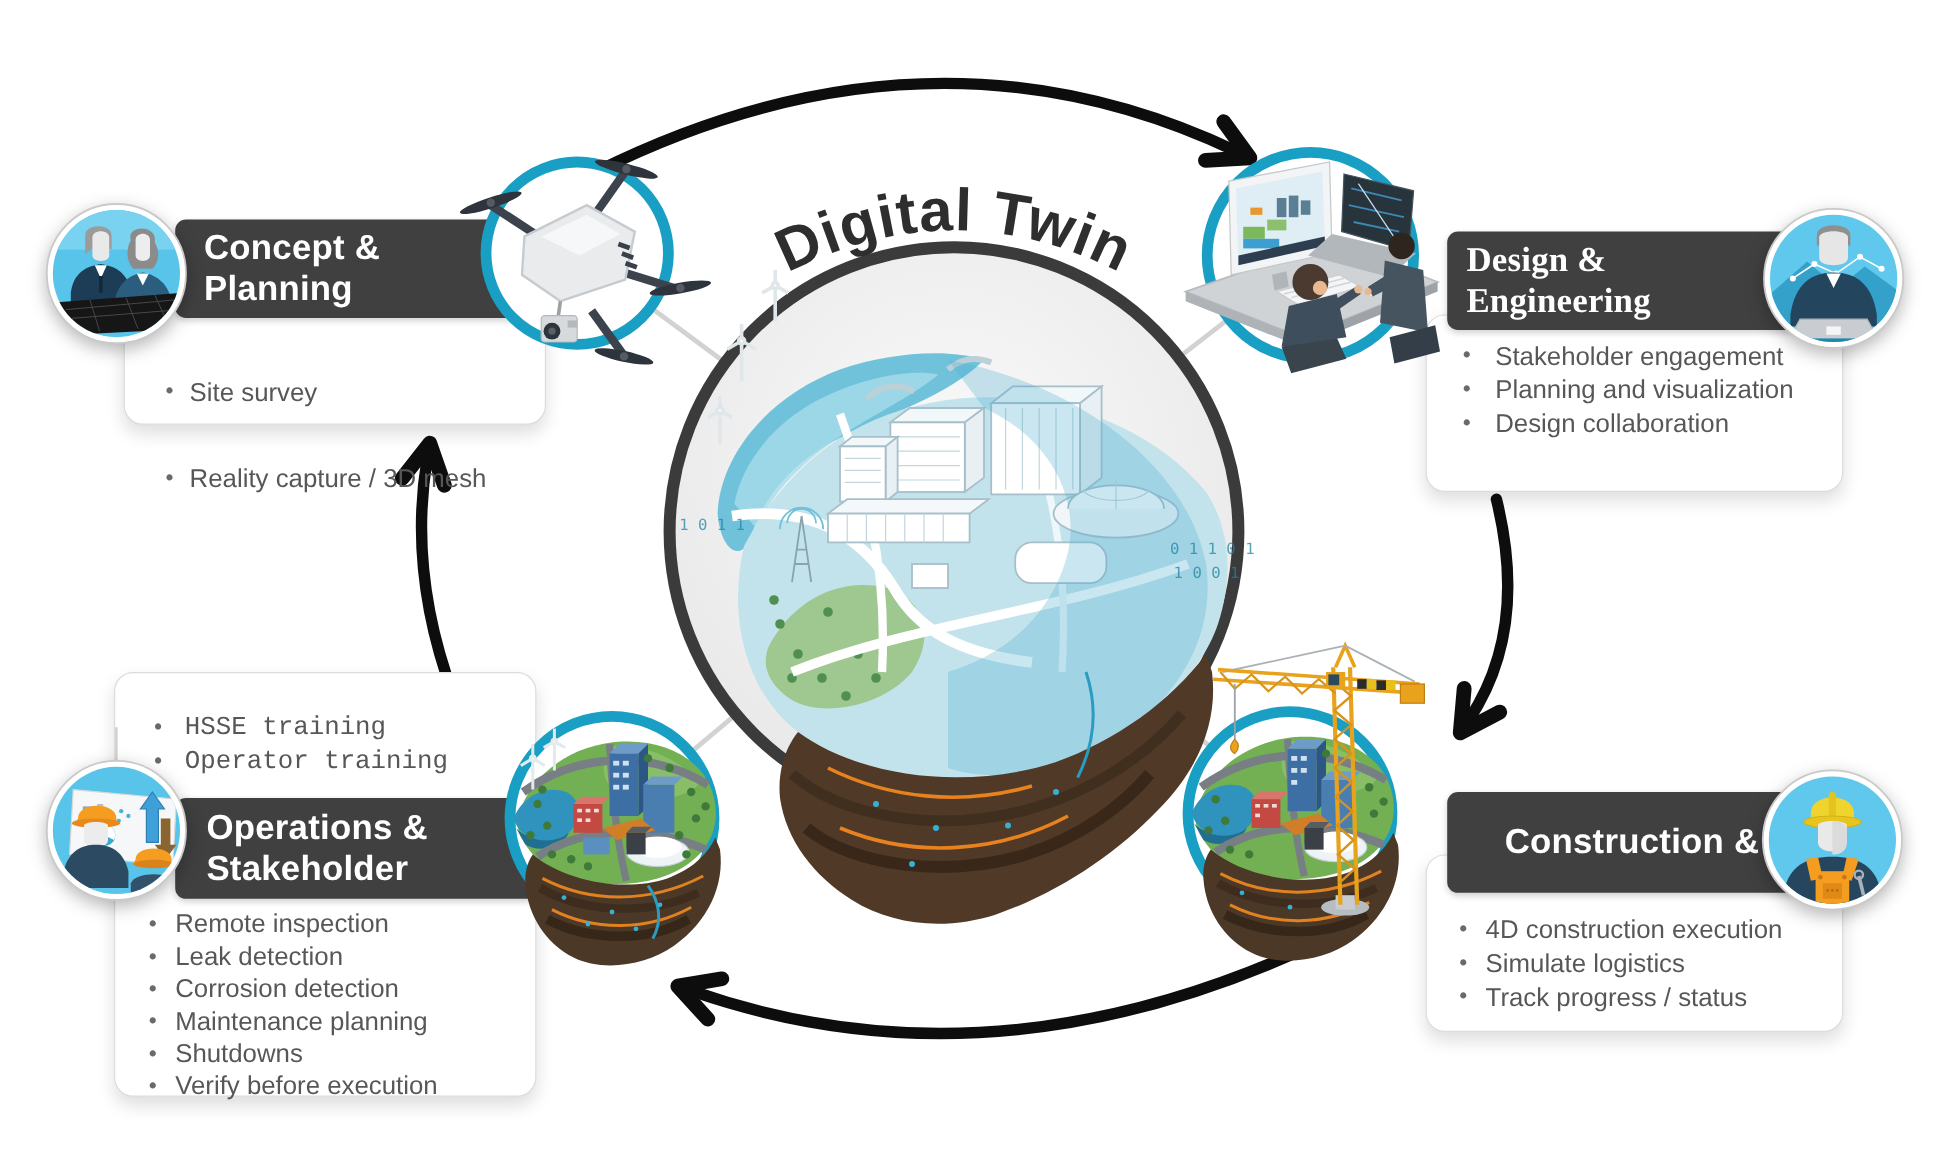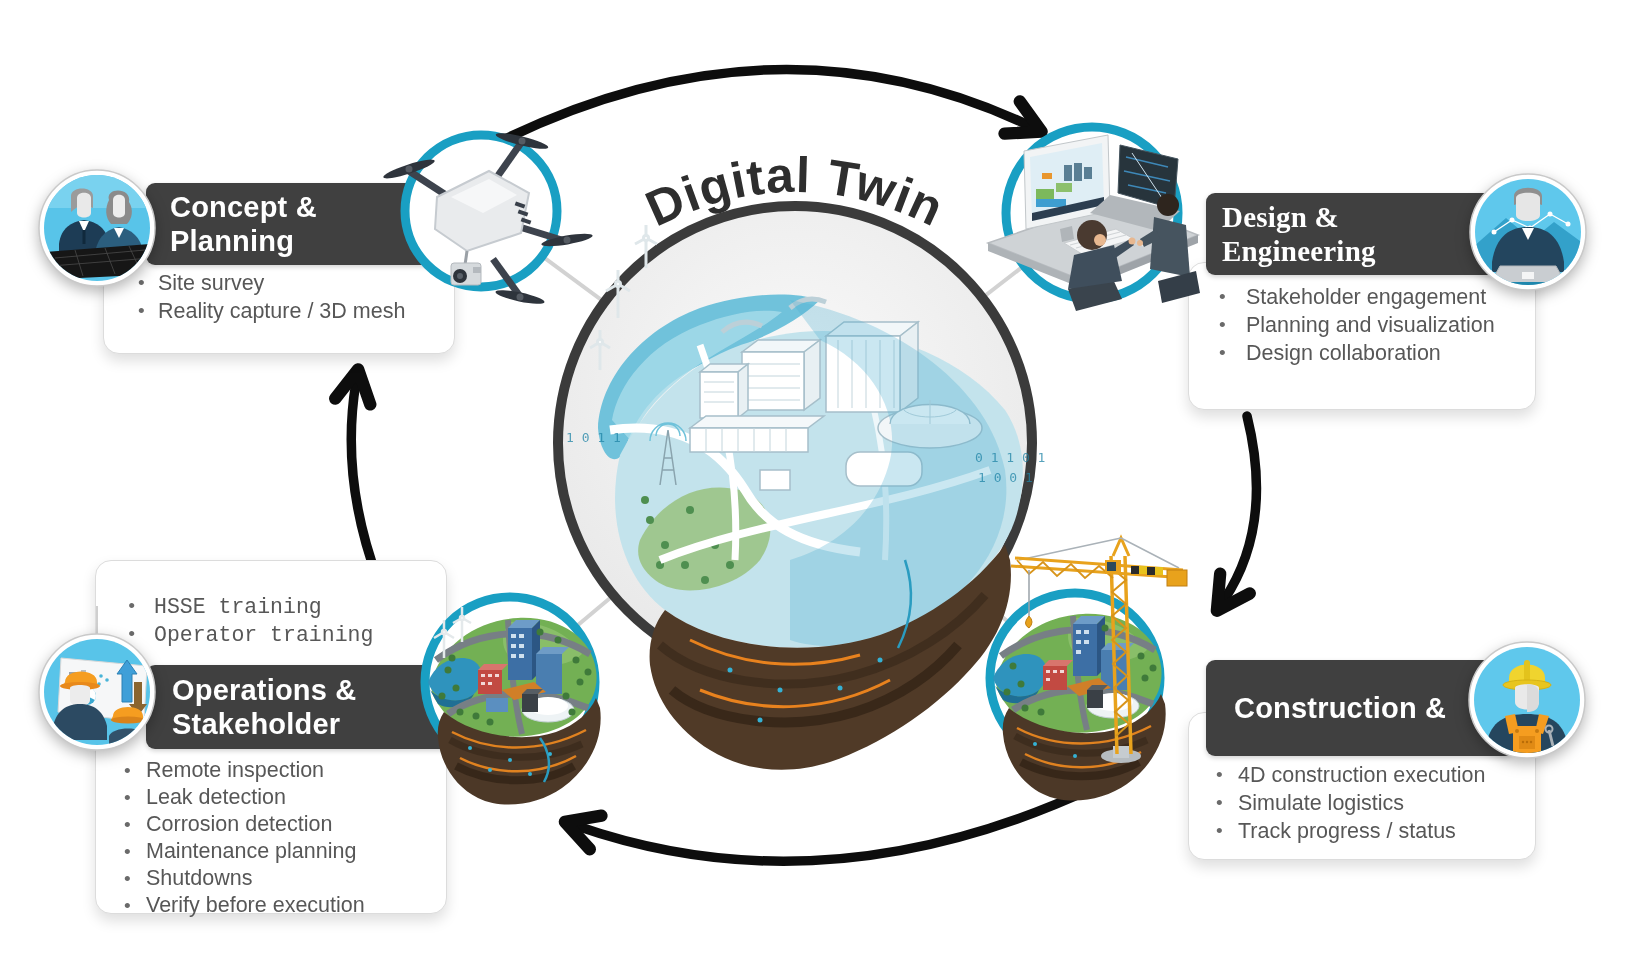--- a/index.html
+++ b/index.html
@@ -10,21 +10,21 @@
   .card{position:absolute;background:#ffffff;border:1px solid #dcdcdc;border-radius:16px;
         box-shadow:0 7px 14px rgba(0,0,0,.13);}
   .band{position:absolute;background:#404040;border-radius:9px;color:#ffffff;
         display:flex;flex-direction:column;justify-content:center;
         box-shadow:0 2px 5px rgba(0,0,0,.18);}
   .band .t{font-size:29px;line-height:34px;font-weight:600;letter-spacing:.2px;}
   ul.bullets{list-style:none;margin:0;padding:0;position:absolute;}
   ul.bullets li{position:relative;font-size:21.5px;line-height:28px;color:#575757;}
   ul.bullets li::before{content:"\2022";position:absolute;color:#6a6a6a;font-size:19px;}
   
-  #ul-s0{left:26px;top:16px;} #ul-s0 li{padding-left:28px;} #ul-s0 li::before{left:8px;}
+  #ul-s0{left:26px;top:16px;} #ul-s0 li{padding-left:28px;margin-top:44px;} #ul-s0 li::before{left:8px;}
   #ul-s1{left:28px;top:20px;} #ul-s1 li{padding-left:29px;} #ul-s1 li::before{left:2px;}
   #ul-s2{left:27px;top:48px;} #ul-s2 li{padding-left:22px;} #ul-s2 li::before{left:0px;}
   #ul-s3-top{left:28px;top:32px;font-family:Liberation Mono, monospace;} #ul-s3-top li{padding-left:30px;} #ul-s3-top li::before{left:2px;}
   #ul-s3{left:22px;top:196px;} #ul-s3 li{padding-left:28px;line-height:27px;} #ul-s3 li::before{left:6px;}
   
   .sat,.ava{position:absolute;}
   .ava svg{filter:drop-shadow(0 5px 7px rgba(0,0,0,.28));}
   .stem{position:absolute;width:2px;background:#cfcfcf;}
 </style>
 </head>
@@ -194,21 +194,21 @@
     <span class="t">Engineering</span>
   </div>
 
   <div class="card" style="left:1188px;top:712px;width:346px;height:146px;">
     <ul class="bullets" id="ul-s2">
       <li>4D construction execution</li>
       <li>Simulate logistics</li>
       <li>Track progress / status</li>
     </ul>
   </div>
-  <div class="band" style="left:1206px;top:660px;width:280px;height:96px;padding-left:28px;">
+  <div class="band" style="left:1206px;top:660px;width:280px;height:84px;padding-left:14px;align-items:center;">
     <span class="t">Construction &amp;</span>
   </div>
 
   <div class="card" style="left:95px;top:560px;width:350px;height:352px;">
     <ul class="bullets" id="ul-s3-top">
       <li>HSSE training</li>
       <li>Operator training</li>
     </ul>
     <ul class="bullets" id="ul-s3">
       <li>Remote inspection</li>

